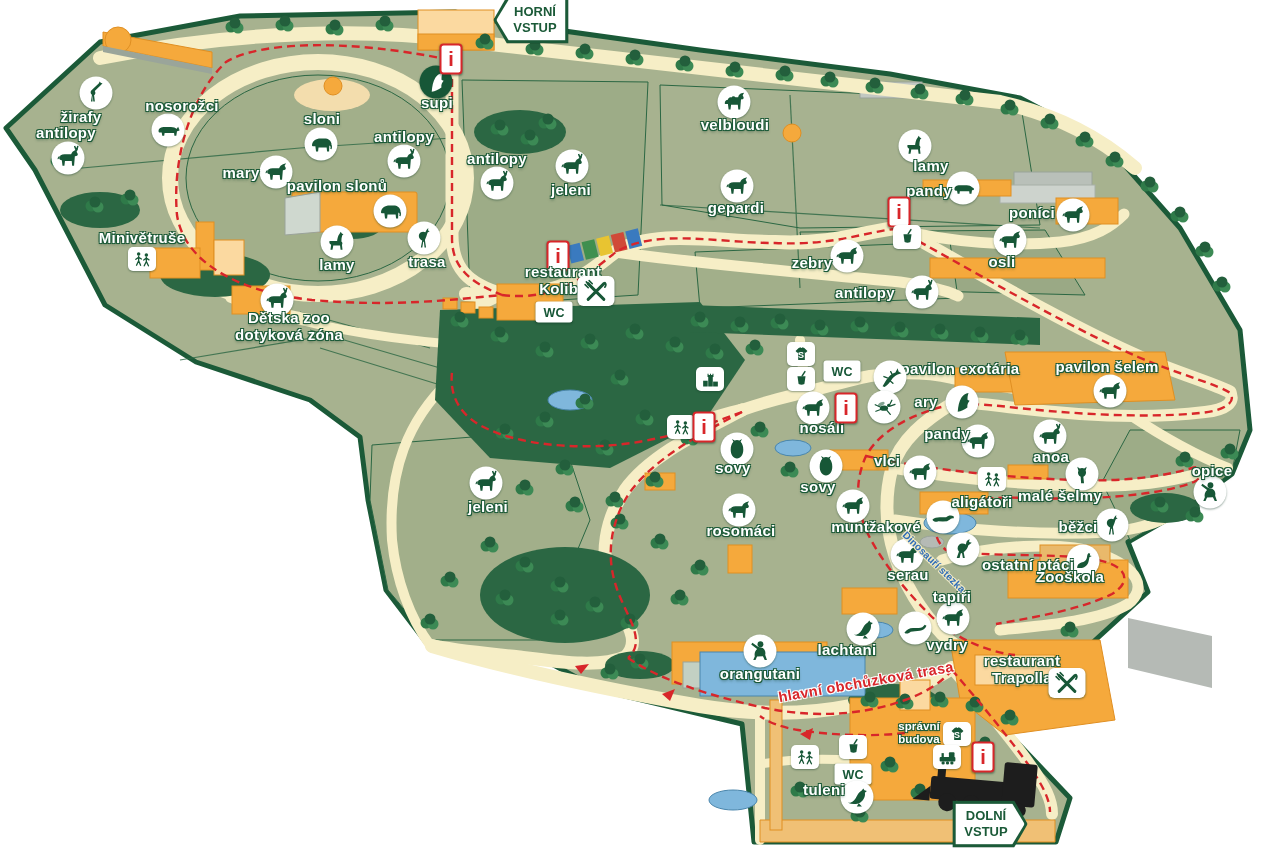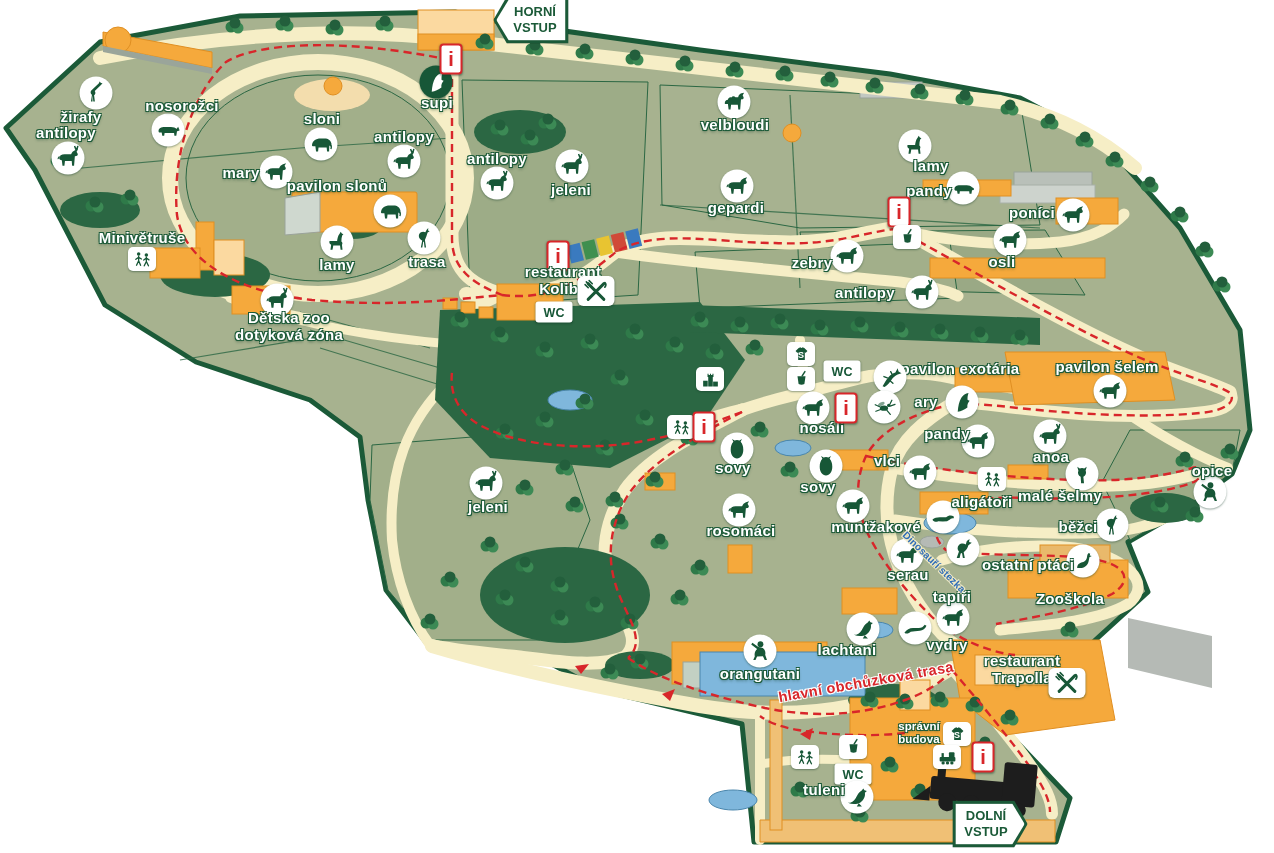--- a/index.html
+++ b/index.html
@@ -959,21 +959,21 @@
         </svg>
       </div>
       <div class="icon circ" style="left: 1083px; top: 561px;">
         <svg viewBox="0 0 24 24">
           <use href="#g-goose"></use>
         </svg>
       </div>
       <div class="map-label" style="left: 1028px; top: 565px;">
         <div>ostatní ptáci</div>
       </div>
-      <div class="map-label" style="left: 1070px; top: 599px;">
+      <div class="map-label" style="left: 1070px; top: 577px;">
         <div>Zooškola</div>
       </div>
       <div class="icon circ" style="left: 953px; top: 618px;">
         <svg viewBox="0 0 24 24">
           <use href="#g-quadruped"></use>
         </svg>
       </div>
       <div class="map-label" style="left: 952px; top: 597px;">
         <div>tapíři</div>
       </div>

